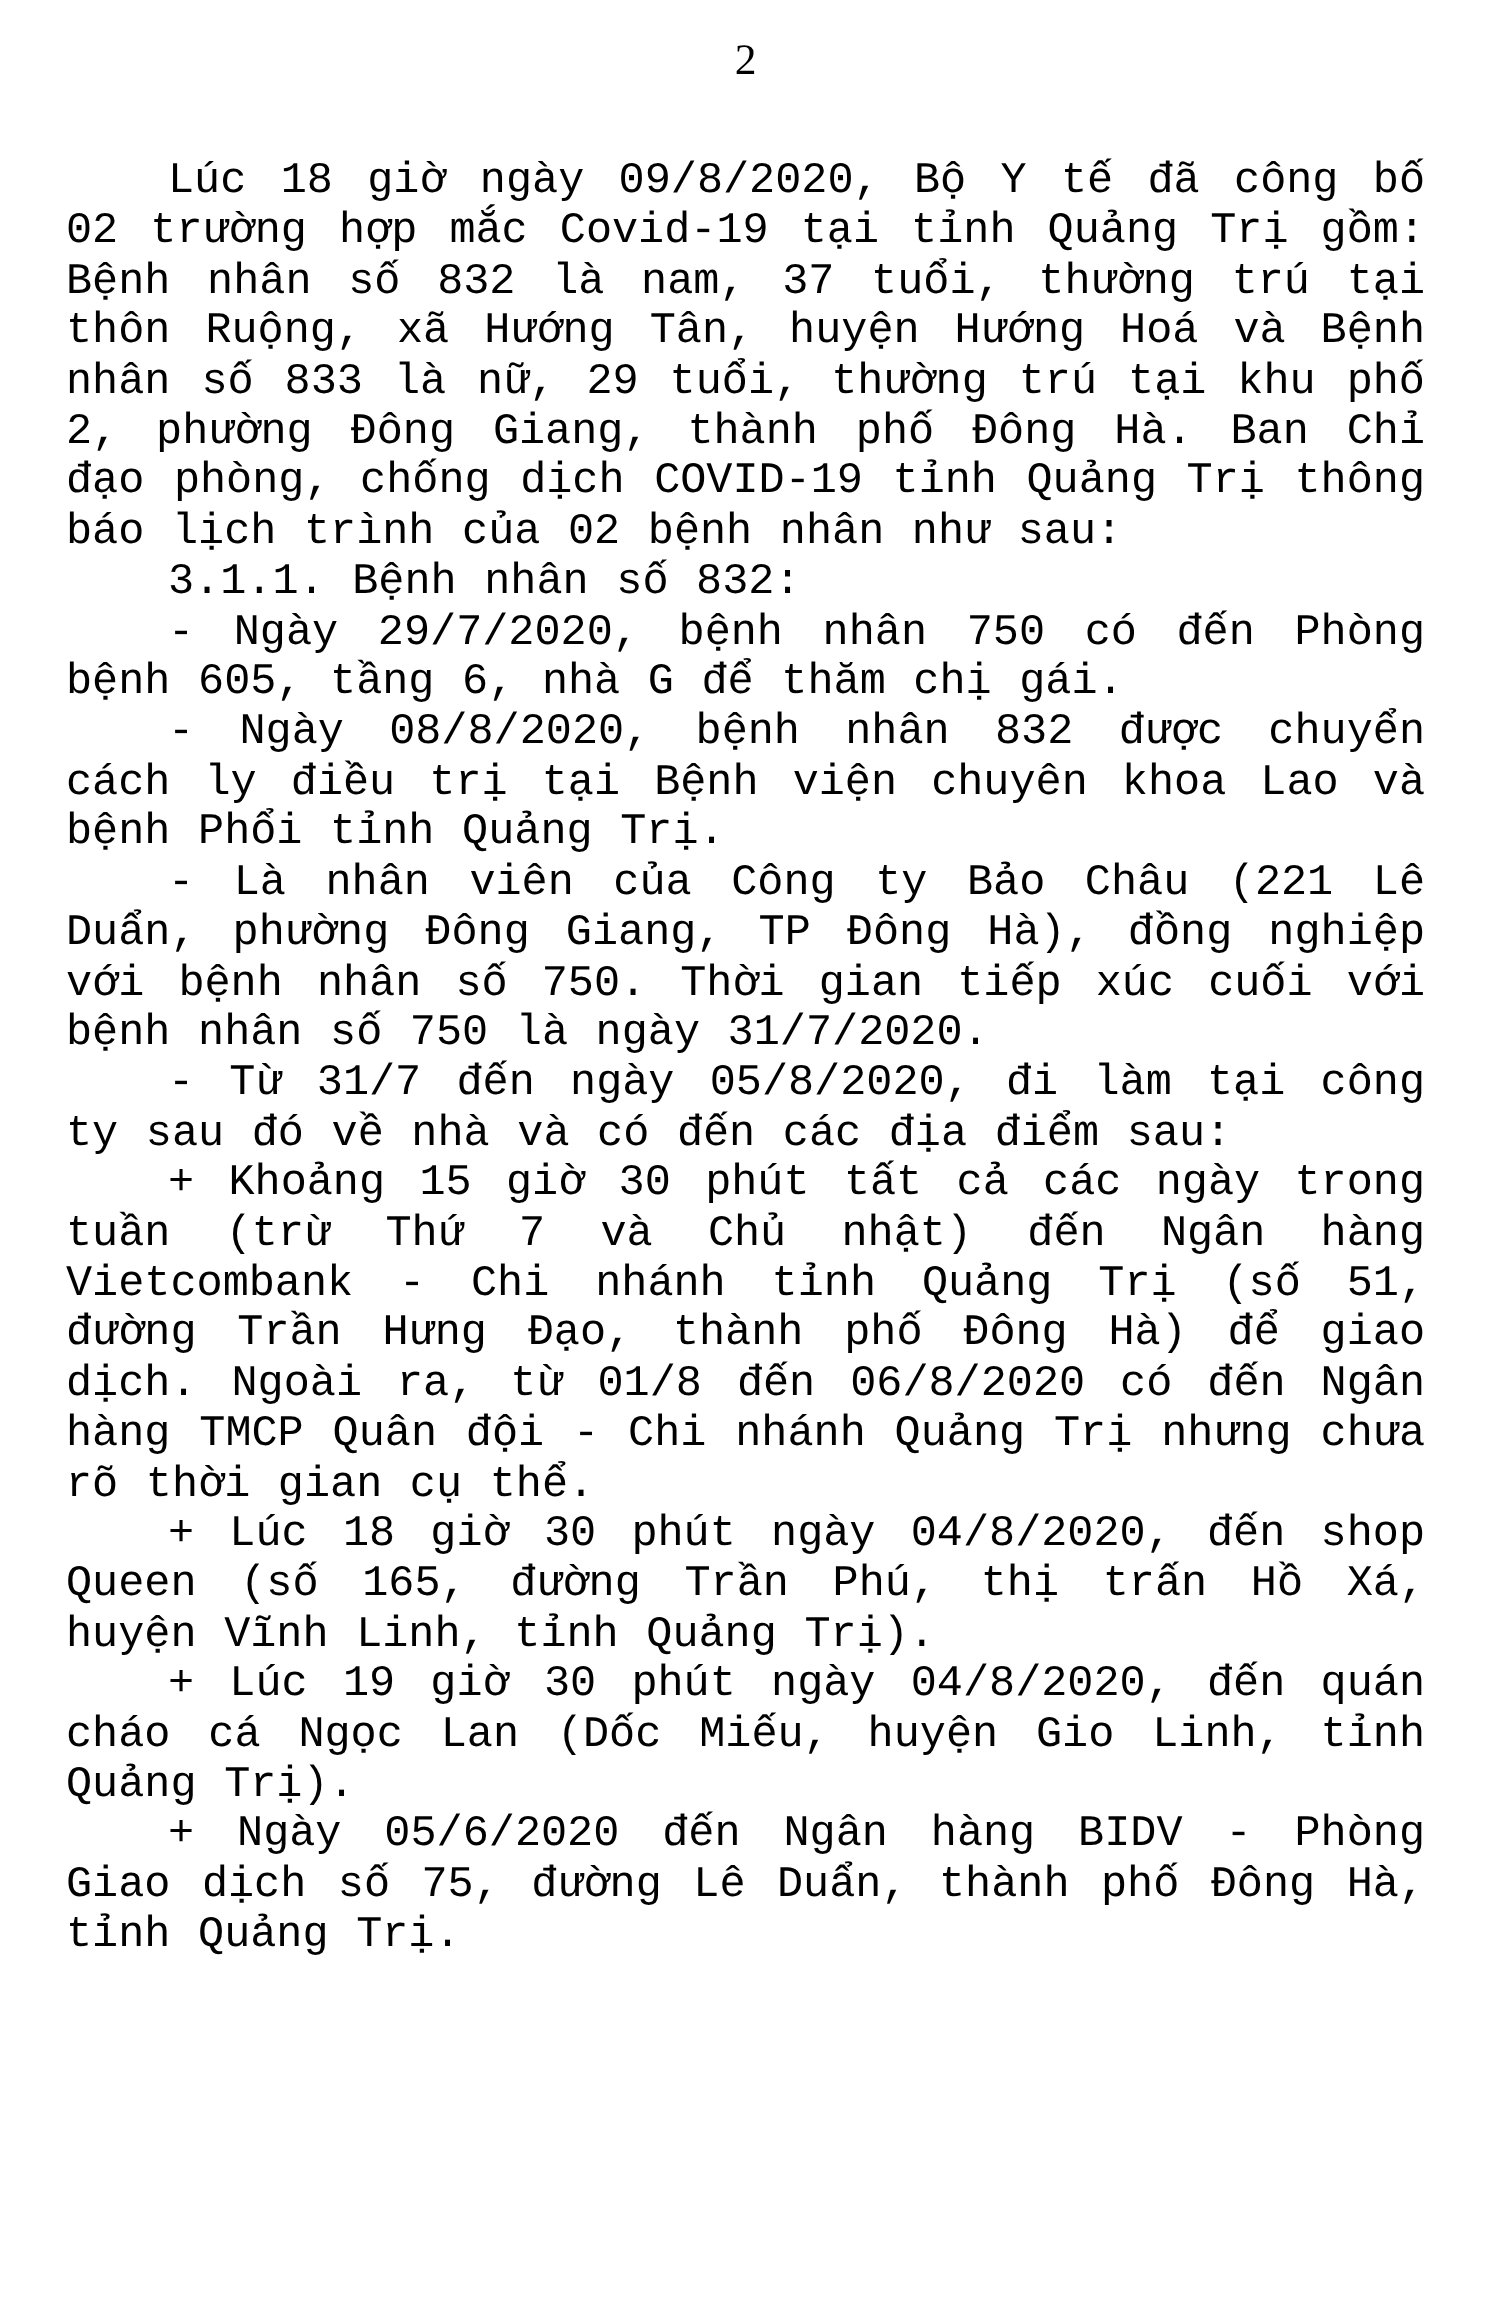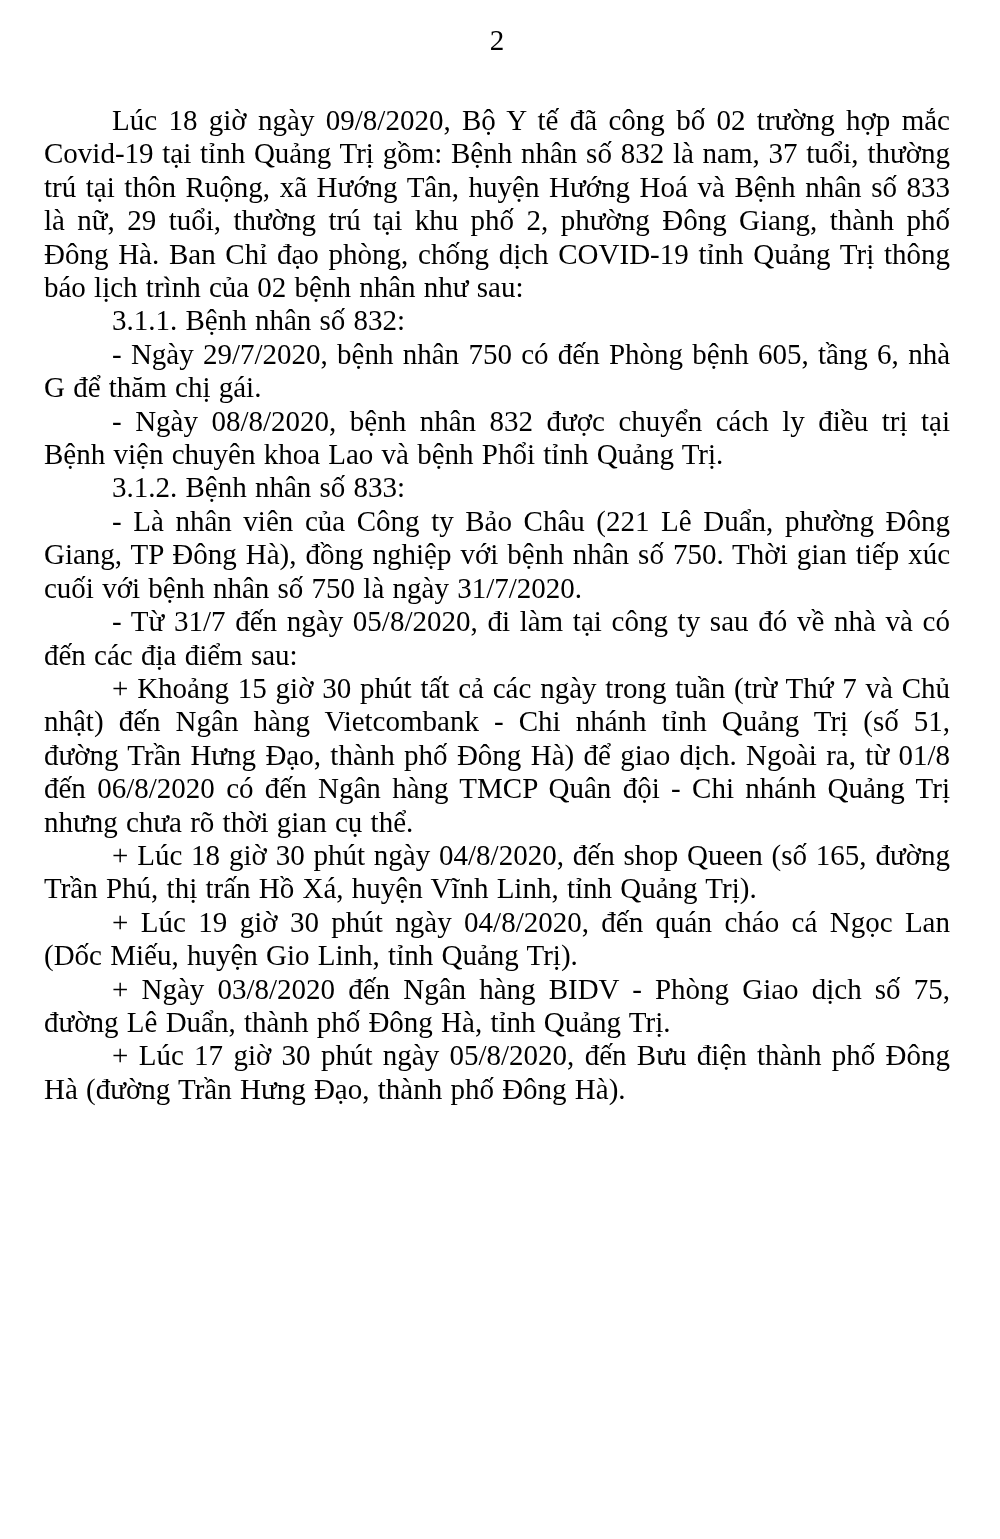--- a/index.html
+++ b/index.html
@@ -24,38 +24,37 @@
     line-height: 33px;
     margin: 0 0 47px 0;
   }
   .body-text p {
     margin: 0;
     font-size: 29px;
     line-height: 33.4px;
     text-align: justify;
     text-indent: 68px;
     word-spacing: 1px;
+    font-family: Liberation Mono, monospace;
   }
   .body-text p.italic {
     font-style: italic;
   }
 </style>
 </head>
 <body>
 
 <div class="page">
   <div class="page-number">2</div>
 
   <div class="body-text">
     <p>Lúc 18 giờ ngày 09/8/2020, Bộ Y tế đã công bố 02 trường hợp mắc Covid-19 tại tỉnh Quảng Trị gồm: Bệnh nhân số 832 là nam, 37 tuổi, thường trú tại thôn Ruộng, xã Hướng Tân, huyện Hướng Hoá và Bệnh nhân số 833 là nữ, 29 tuổi, thường trú tại khu phố 2, phường Đông Giang, thành phố Đông Hà. Ban Chỉ đạo phòng, chống dịch COVID-19 tỉnh Quảng Trị thông báo lịch trình của 02 bệnh nhân như sau:</p>
     <p>3.1.1. Bệnh nhân số 832:</p>
     <p>- Ngày 29/7/2020, bệnh nhân 750 có đến Phòng bệnh 605, tầng 6, nhà G để thăm chị gái.</p>
     <p>- Ngày 08/8/2020, bệnh nhân 832 được chuyển cách ly điều trị tại Bệnh viện chuyên khoa Lao và bệnh Phổi tỉnh Quảng Trị.</p>
-    <p>3.1.2. Bệnh nhân số 833:</p>
     <p>- Là nhân viên của Công ty Bảo Châu (221 Lê Duẩn, phường Đông Giang, TP Đông Hà), đồng nghiệp với bệnh nhân số 750. Thời gian tiếp xúc cuối với bệnh nhân số 750 là ngày 31/7/2020.</p>
     <p>- Từ 31/7 đến ngày 05/8/2020, đi làm tại công ty sau đó về nhà và có đến các địa điểm sau:</p>
     <p>+ Khoảng 15 giờ 30 phút tất cả các ngày trong tuần (trừ Thứ 7 và Chủ nhật) đến Ngân hàng Vietcombank - Chi nhánh tỉnh Quảng Trị (số 51, đường Trần Hưng Đạo, thành phố Đông Hà) để giao dịch. Ngoài ra, từ 01/8 đến 06/8/2020 có đến Ngân hàng TMCP Quân đội - Chi nhánh Quảng Trị nhưng chưa rõ thời gian cụ thể.</p>
     <p>+ Lúc 18 giờ 30 phút ngày 04/8/2020, đến shop Queen (số 165, đường Trần Phú, thị trấn Hồ Xá, huyện Vĩnh Linh, tỉnh Quảng Trị).</p>
     <p>+ Lúc 19 giờ 30 phút ngày 04/8/2020, đến quán cháo cá Ngọc Lan (Dốc Miếu, huyện Gio Linh, tỉnh Quảng Trị).</p>
-    <p>+ Ngày 03/8/2020 đến Ngân hàng BIDV - Phòng Giao dịch số 75, đường Lê Duẩn, thành phố Đông Hà, tỉnh Quảng Trị.</p>
-    <p>+ Lúc 17 giờ 30 phút ngày 05/8/2020, đến Bưu điện thành phố Đông Hà (đường Trần Hưng Đạo, thành phố Đông Hà).</p>
+    <p>+ Ngày 05/6/2020 đến Ngân hàng BIDV - Phòng Giao dịch số 75, đường Lê Duẩn, thành phố Đông Hà, tỉnh Quảng Trị.</p>
   </div>
 </div>
 
 </body></html>

